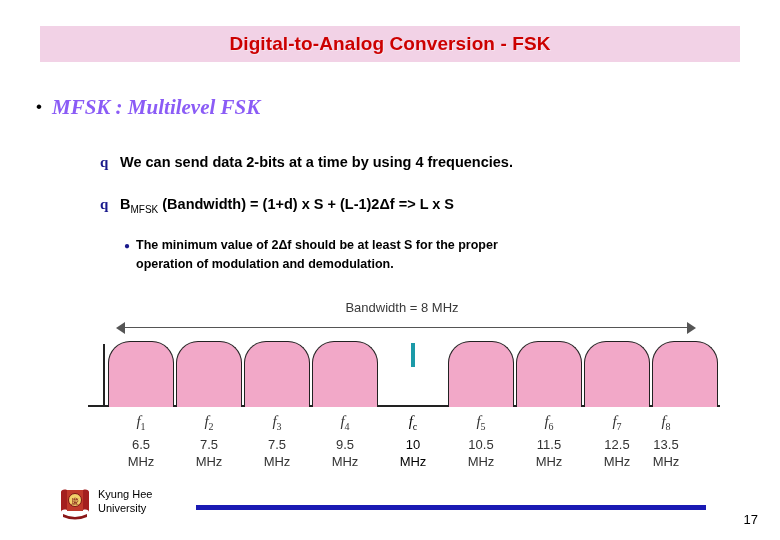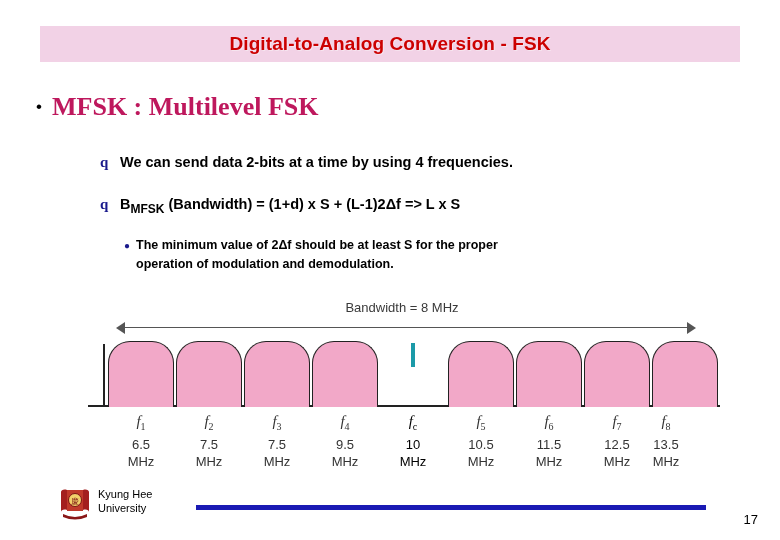--- a/index.html
+++ b/index.html
@@ -54,24 +54,25 @@
     width: 22px;
     font-size: 17px;
     color: #000000;
     line-height: 26px;
     text-align: left;
     padding-left: 6px;
     box-sizing: border-box;
   }
   .bullet1 .txt {
     font-family: "Liberation Serif", serif;
-    font-size: 26px;
+    font-size: 21px;
     font-weight: bold;
-    color: #be185d;
+    color: #8b5cf6;
     line-height: 26px;
+    font-style: italic;
   }
   
   .bullet2 {
     position: absolute;
     left: 100px;
     width: 640px;
     display: flex;
     align-items: flex-start;
   }
   .b2a { top: 152px; }
@@ -84,23 +85,23 @@
     line-height: 20px;
     font-family: "Liberation Serif", serif;
   }
   .bullet2 .txt {
     font-size: 14.5px;
     font-weight: bold;
     color: #000000;
     line-height: 20px;
   }
   .sub {
-    font-size: 12px;
+    font-size: 10px;
     vertical-align: sub;
-    font-weight: bold;
+    font-weight: normal;
   }
   
   .bullet3 {
     position: absolute;
     left: 124px;
     top: 236px;
     width: 600px;
     display: flex;
     align-items: flex-start;
   }

